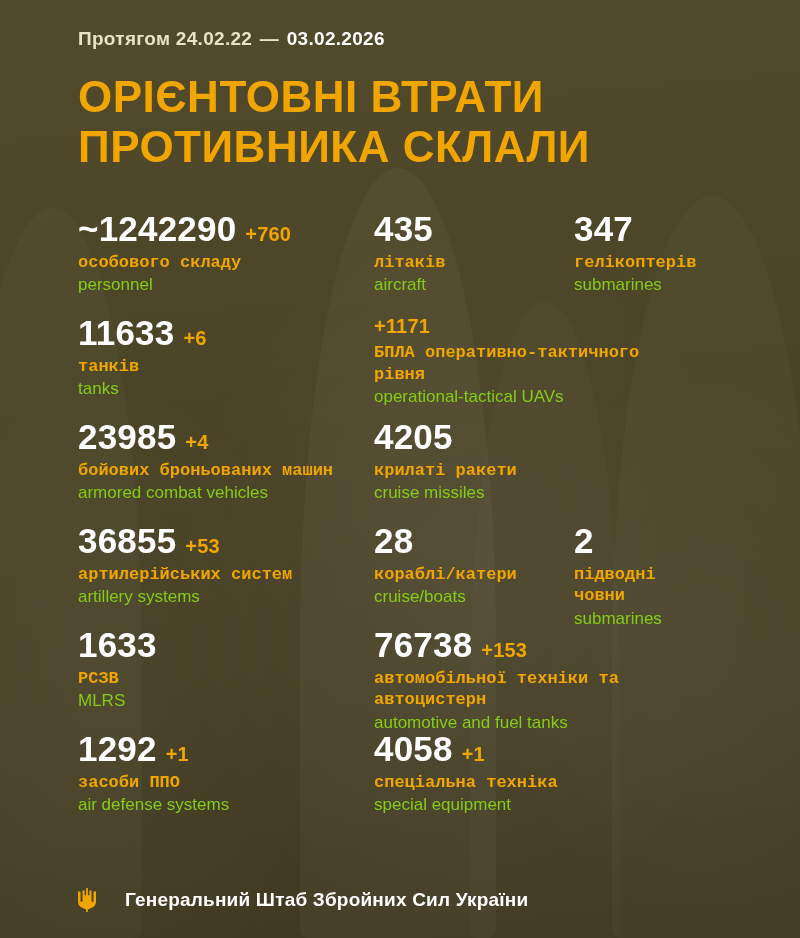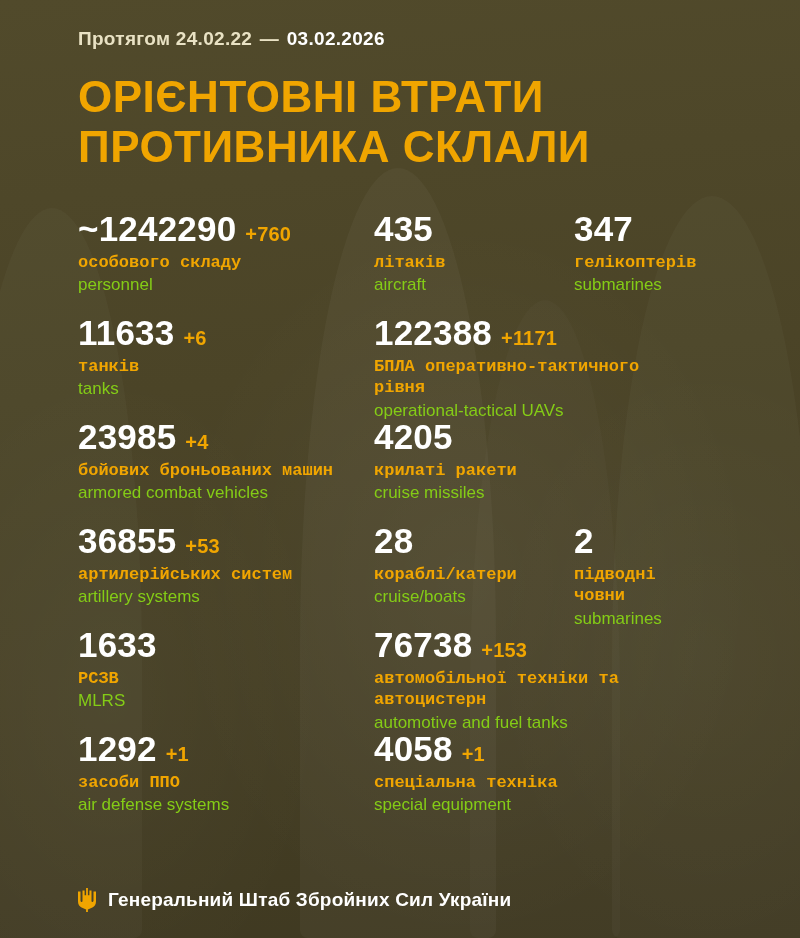--- a/index.html
+++ b/index.html
@@ -113,21 +113,21 @@
     line-height: 1.25;
     margin-top: 1px;
   }
 
   .footer {
     position: absolute;
     left: 78px;
     bottom: 26px;
     display: flex;
     align-items: center;
-    gap: 12px;
+    gap: 29px;
     z-index: 3;
   }
   .trident {
     width: 18px;
     height: 24px;
     flex: 0 0 auto;
   }
   .footer-text {
     color: #ffffff;
     font-size: 19px;
@@ -186,21 +186,20 @@
         <div class="cell c1">
           <div class="valrow">
             <span class="value">11633</span>
             <span class="delta">+6</span>
           </div>
           <div class="lbl-ua">танків</div>
           <div class="lbl-en">tanks</div>
         </div>
         <div class="cell c2">
           <div class="valrow">
-            <span class="value">122388</span>
             <span class="delta">+1171</span>
           </div>
           <div class="lbl-ua">БПЛА оперативно-тактичного рівня</div>
           <div class="lbl-en">operational-tactical UAVs</div>
         </div>
       </div>
       <div class="row">
         <div class="cell c1">
           <div class="valrow">
             <span class="value">23985</span>

